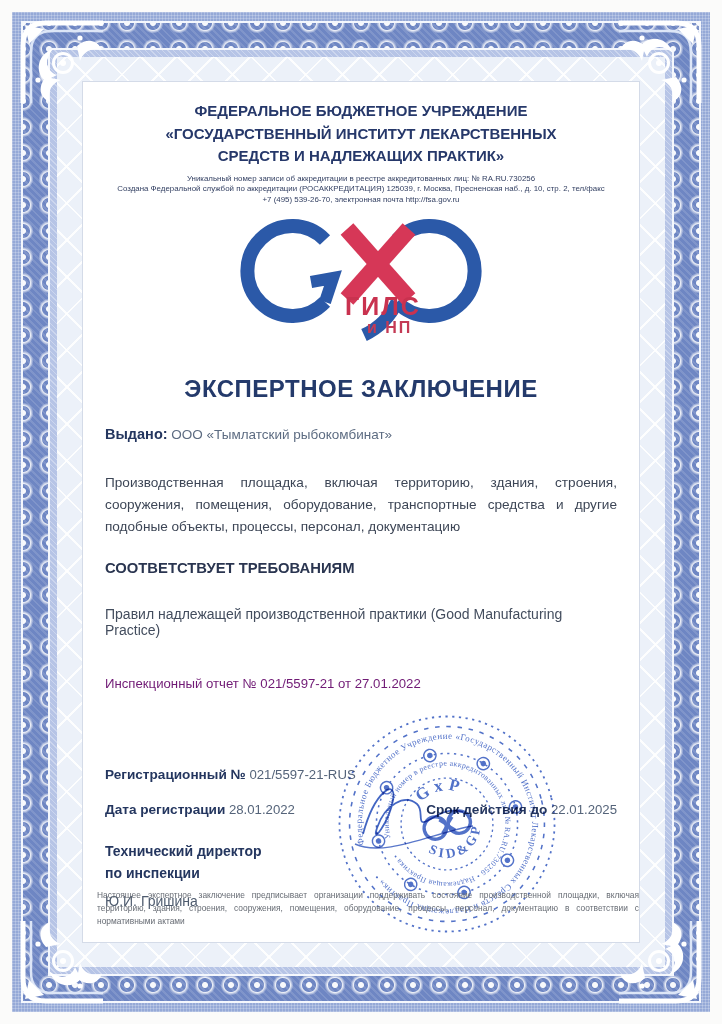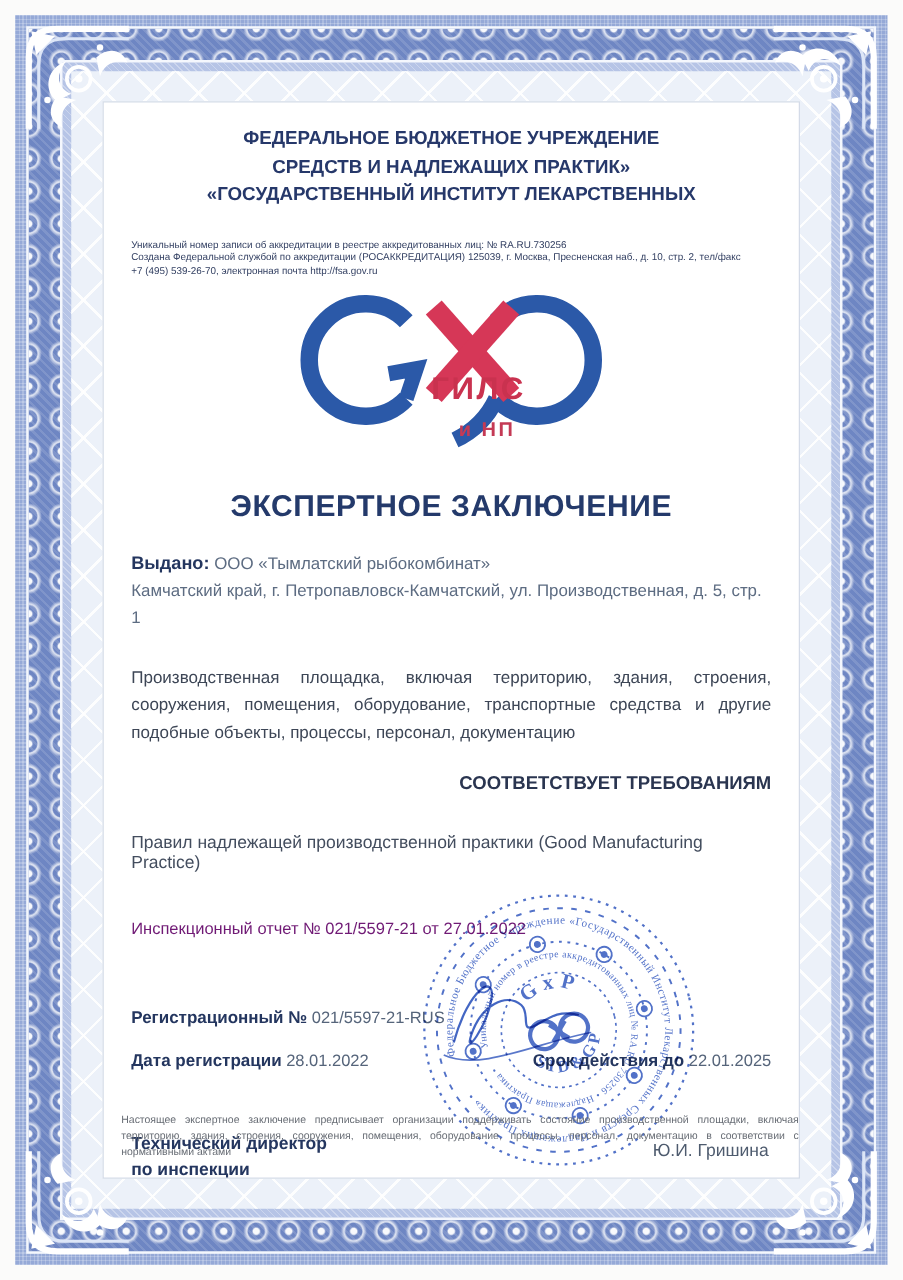--- a/index.html
+++ b/index.html
@@ -25,44 +25,44 @@
       repeating-linear-gradient(-45deg,rgba(255,255,255,.9) 0 2px,transparent 2px 26px);}
   .panel{box-sizing:border-box;position:relative;height:100%;background:#fff;
     border:1px solid #d4dbe8;padding:16px 22px 12px;overflow:hidden;}
   .orn{position:absolute;width:88px;height:88px;pointer-events:none;}
   .orn.tl{top:-7px;left:-7px;}
   .orn.tr{top:-7px;right:-7px;transform:rotate(90deg);}
   .orn.br{bottom:-7px;right:-7px;transform:rotate(180deg);}
   .orn.bl{bottom:-7px;left:-7px;transform:rotate(270deg);}
 
   .org-header{text-align:center;color:#26386a;font-weight:bold;font-size:15px;line-height:1.5;margin-top:2px;}
-  .accred{text-align:left;color:#344163;font-size:7.9px;line-height:1.38;margin-top:23px;}
+  .accred{text-align:center;color:#344163;font-size:7.9px;line-height:1.38;margin-top:6px;}
 
   .logo-box{position:relative;width:268px;height:132px;margin:10px auto 0;}
   .logo-box svg{display:block;}
-  .logo-gils{position:absolute;left:118px;top:66px;color:#c9324f;font-weight:bold;
+  .logo-gils{position:absolute;left:118px;top:78px;color:#c9324f;font-weight:bold;
     font-size:25px;letter-spacing:2px;line-height:1;}
   .logo-inp{position:absolute;left:140px;top:104px;color:#c43a55;font-weight:bold;
     font-size:16px;letter-spacing:2px;line-height:1;}
 
   .title{text-align:center;color:#243a6b;font-weight:bold;font-size:24px;letter-spacing:.5px;margin-top:27px;}
 
   .issued{margin-top:20px;font-size:13.5px;line-height:1.55;color:#5d6c82;}
   .issued .lbl{color:#24365f;font-weight:bold;font-size:14.5px;}
 
   .certifies{margin-top:40px;text-align:center;color:#2a3550;font-weight:bold;font-size:14.8px;}
   .scope{margin-top:26px;text-align:justify;color:#3d4656;font-size:13.6px;line-height:1.62;}
-  .complies{margin-top:22px;text-align:right;color:#2a3550;font-weight:bold;font-size:14.8px;}
+  .complies{margin-top:22px;text-align:left;color:#2a3550;font-weight:bold;font-size:14.8px;}
   .standard{margin-top:30px;color:#434d5e;font-size:14px;}
   .inspection{margin-top:38px;color:#701a75;font-size:13.2px;}
 
-  .reg-line{margin-top:56px;font-size:13.2px;color:#55647a;}
+  .reg-line{margin-top:76px;font-size:13.2px;color:#55647a;}
   .reg-line .lbl,.dates-row .lbl{color:#24365f;font-weight:bold;font-size:13.6px;}
   .dates-row{margin-top:20px;display:flex;justify-content:space-between;font-size:13.2px;color:#55647a;}
-  .sign-row{margin-top:48px;display:flex;justify-content:space-between;align-items:flex-start;}
+  .sign-row{margin-top:24px;display:flex;justify-content:space-between;align-items:flex-start;flex-direction:column;}
   .sign-role{color:#24365f;font-weight:bold;font-size:14px;line-height:1.55;}
   .sign-name{color:#4e5b6e;font-size:14px;margin:8px 2px 0 0;}
 
   .footer-note{position:absolute;left:14px;right:0;bottom:14px;text-align:justify;
     color:#676c74;font-size:8.4px;line-height:1.55;}
 
   .stamp{position:absolute;left:252px;top:630px;width:224px;height:224px;
     transform:rotate(-14deg);opacity:.88;mix-blend-mode:multiply;pointer-events:none;}
   .signature{position:absolute;left:262px;top:688px;width:170px;height:96px;
     mix-blend-mode:multiply;pointer-events:none;}
@@ -125,22 +125,22 @@
             <circle cx="22" cy="64" r="2.6" fill="#ffffff"></circle>
           </svg>
 
           <div class="band band-d">
             <div class="band band-e">
               <div class="inner">
                 <div class="panel">
 
                   <div class="org-header">
                     <div>ФЕДЕРАЛЬНОЕ БЮДЖЕТНОЕ УЧРЕЖДЕНИЕ</div>
+                    <div>«ГОСУДАРСТВЕННЫЙ ИНСТИТУТ ЛЕКАРСТВЕННЫХ</div>
                     <div>СРЕДСТВ И НАДЛЕЖАЩИХ ПРАКТИК»</div>
-                    <div>«ГОСУДАРСТВЕННЫЙ ИНСТИТУТ ЛЕКАРСТВЕННЫХ</div>
                   </div>
 
                   <div class="accred">
                     <div>Уникальный номер записи об аккредитации в реестре аккредитованных лиц: № RA.RU.730256</div>
                     <div>Создана Федеральной службой по аккредитации (РОСАККРЕДИТАЦИЯ) 125039, г. Москва, Пресненская наб., д. 10, стр. 2, тел/факс</div>
                     <div>+7 (495) 539-26-70, электронная почта http://fsa.gov.ru</div>
                   </div>
 
                   <div class="logo-box">
                     <svg width="268" height="132" viewBox="0 0 268 132">
@@ -152,21 +152,20 @@
                       <line x1="182" y1="13" x2="120" y2="83" stroke="#d63757" stroke-width="17"></line>
                     </svg>
                     <div class="logo-gils">ГИЛС</div>
                     <div class="logo-inp">и НП</div>
                   </div>
 
                   <div class="title">ЭКСПЕРТНОЕ ЗАКЛЮЧЕНИЕ</div>
 
                   <div class="issued">
                     <div><span class="lbl">Выдано:</span> <span>ООО «Тымлатский рыбокомбинат»</span></div>
-                    <div>Камчатский край, г. Петропавловск-Камчатский, ул. Производственная, д. 5, стр. 1</div>
                   </div>
 
 
                   <div class="scope">Производственная площадка, включая территорию, здания, строения, сооружения, помещения, оборудование, транспортные средства и другие подобные объекты, процессы, персонал, документацию</div>
 
                   <div class="complies">СООТВЕТСТВУЕТ ТРЕБОВАНИЯМ</div>
 
                   <div class="standard">Правил надлежащей производственной практики (Good Manufacturing Practice)</div>
 
                   <div class="inspection">Инспекционный отчет № 021/5597-21 от 27.01.2022</div>

